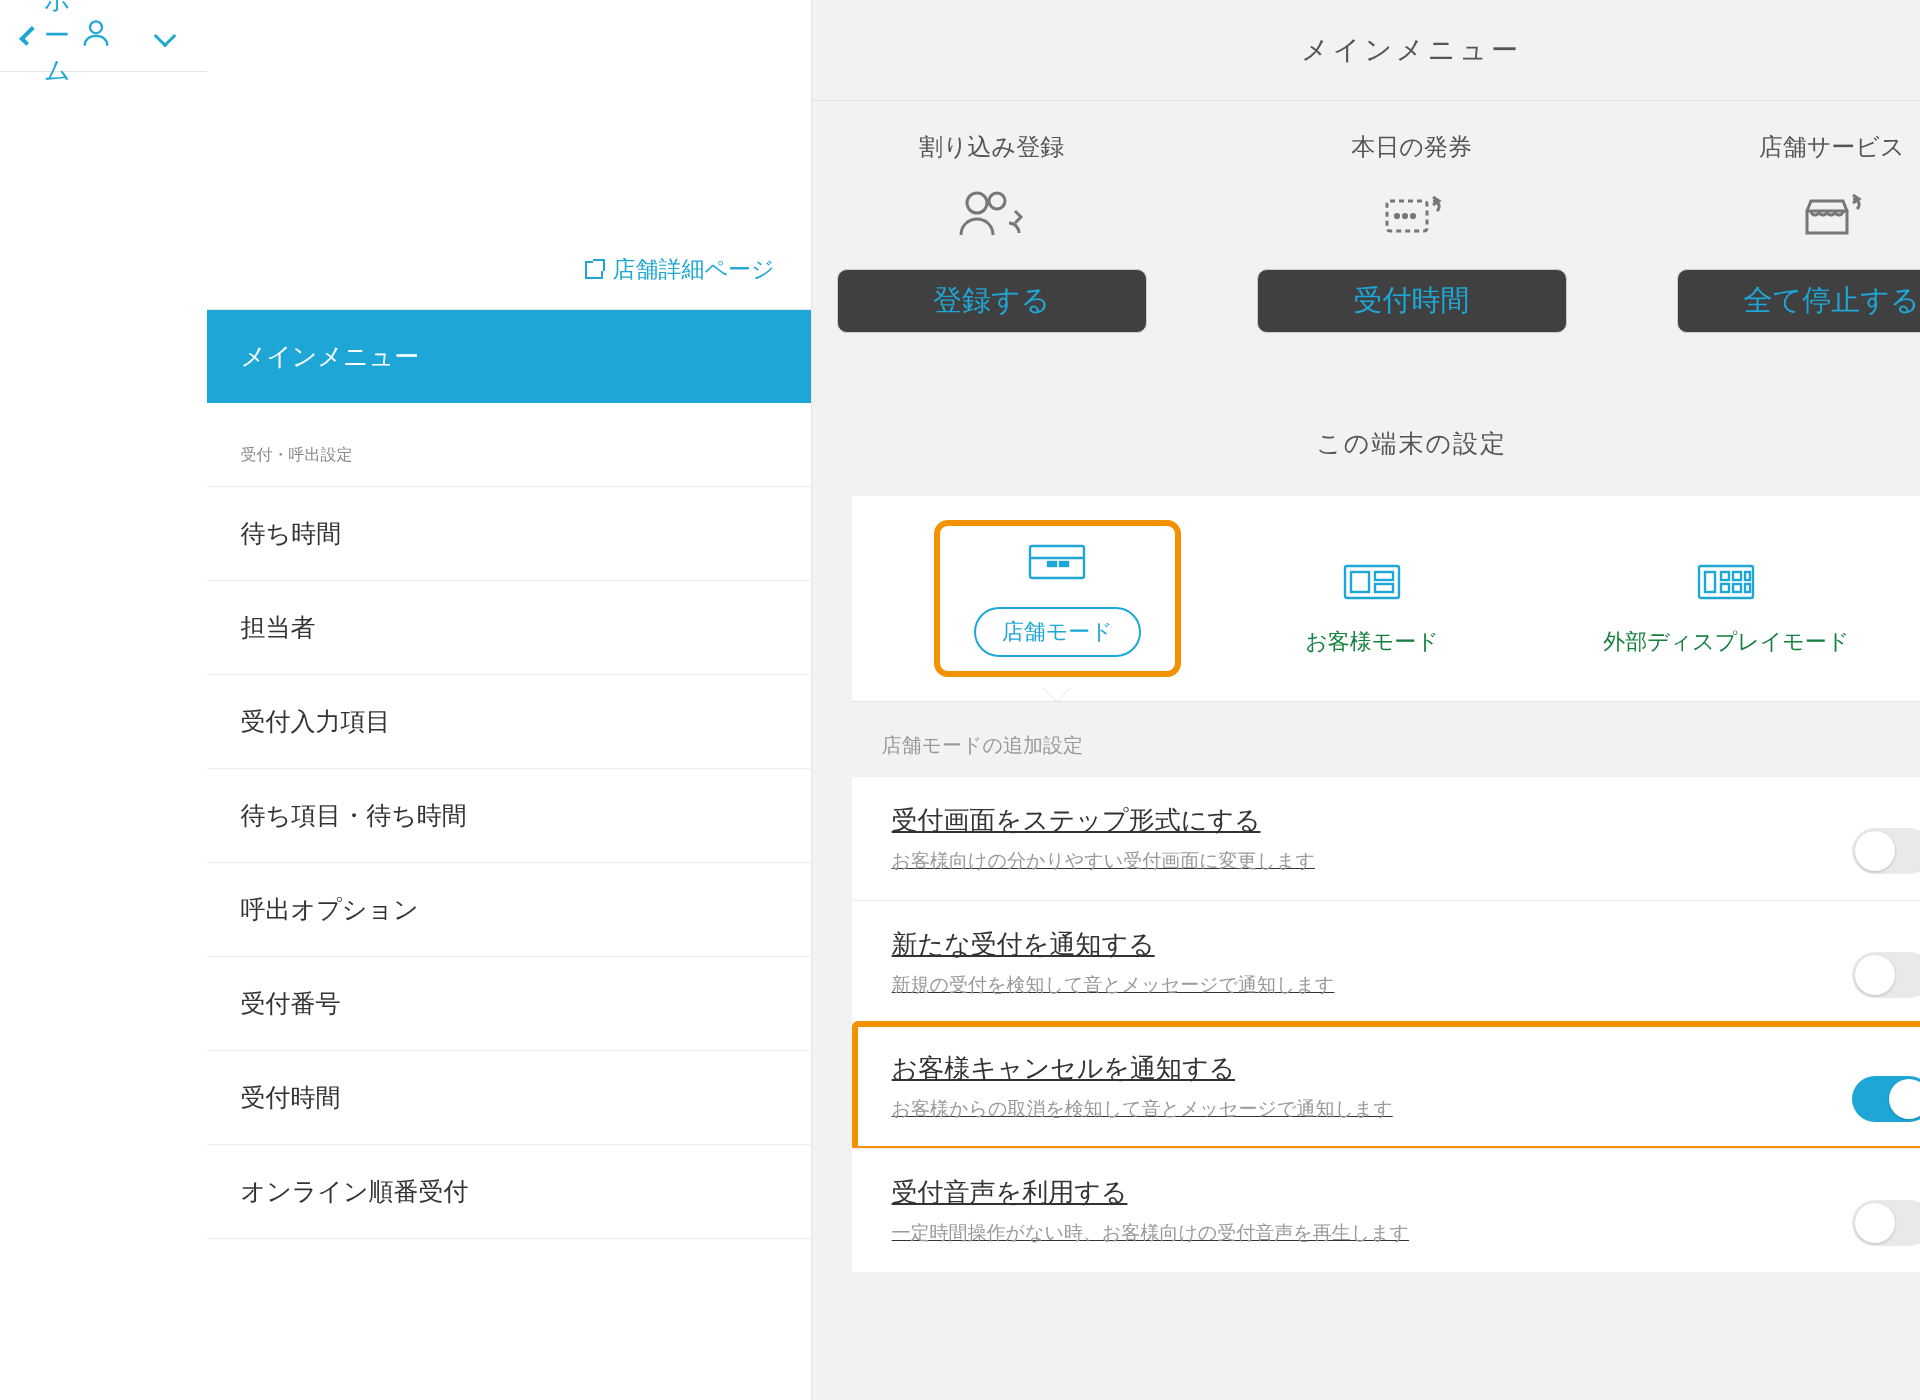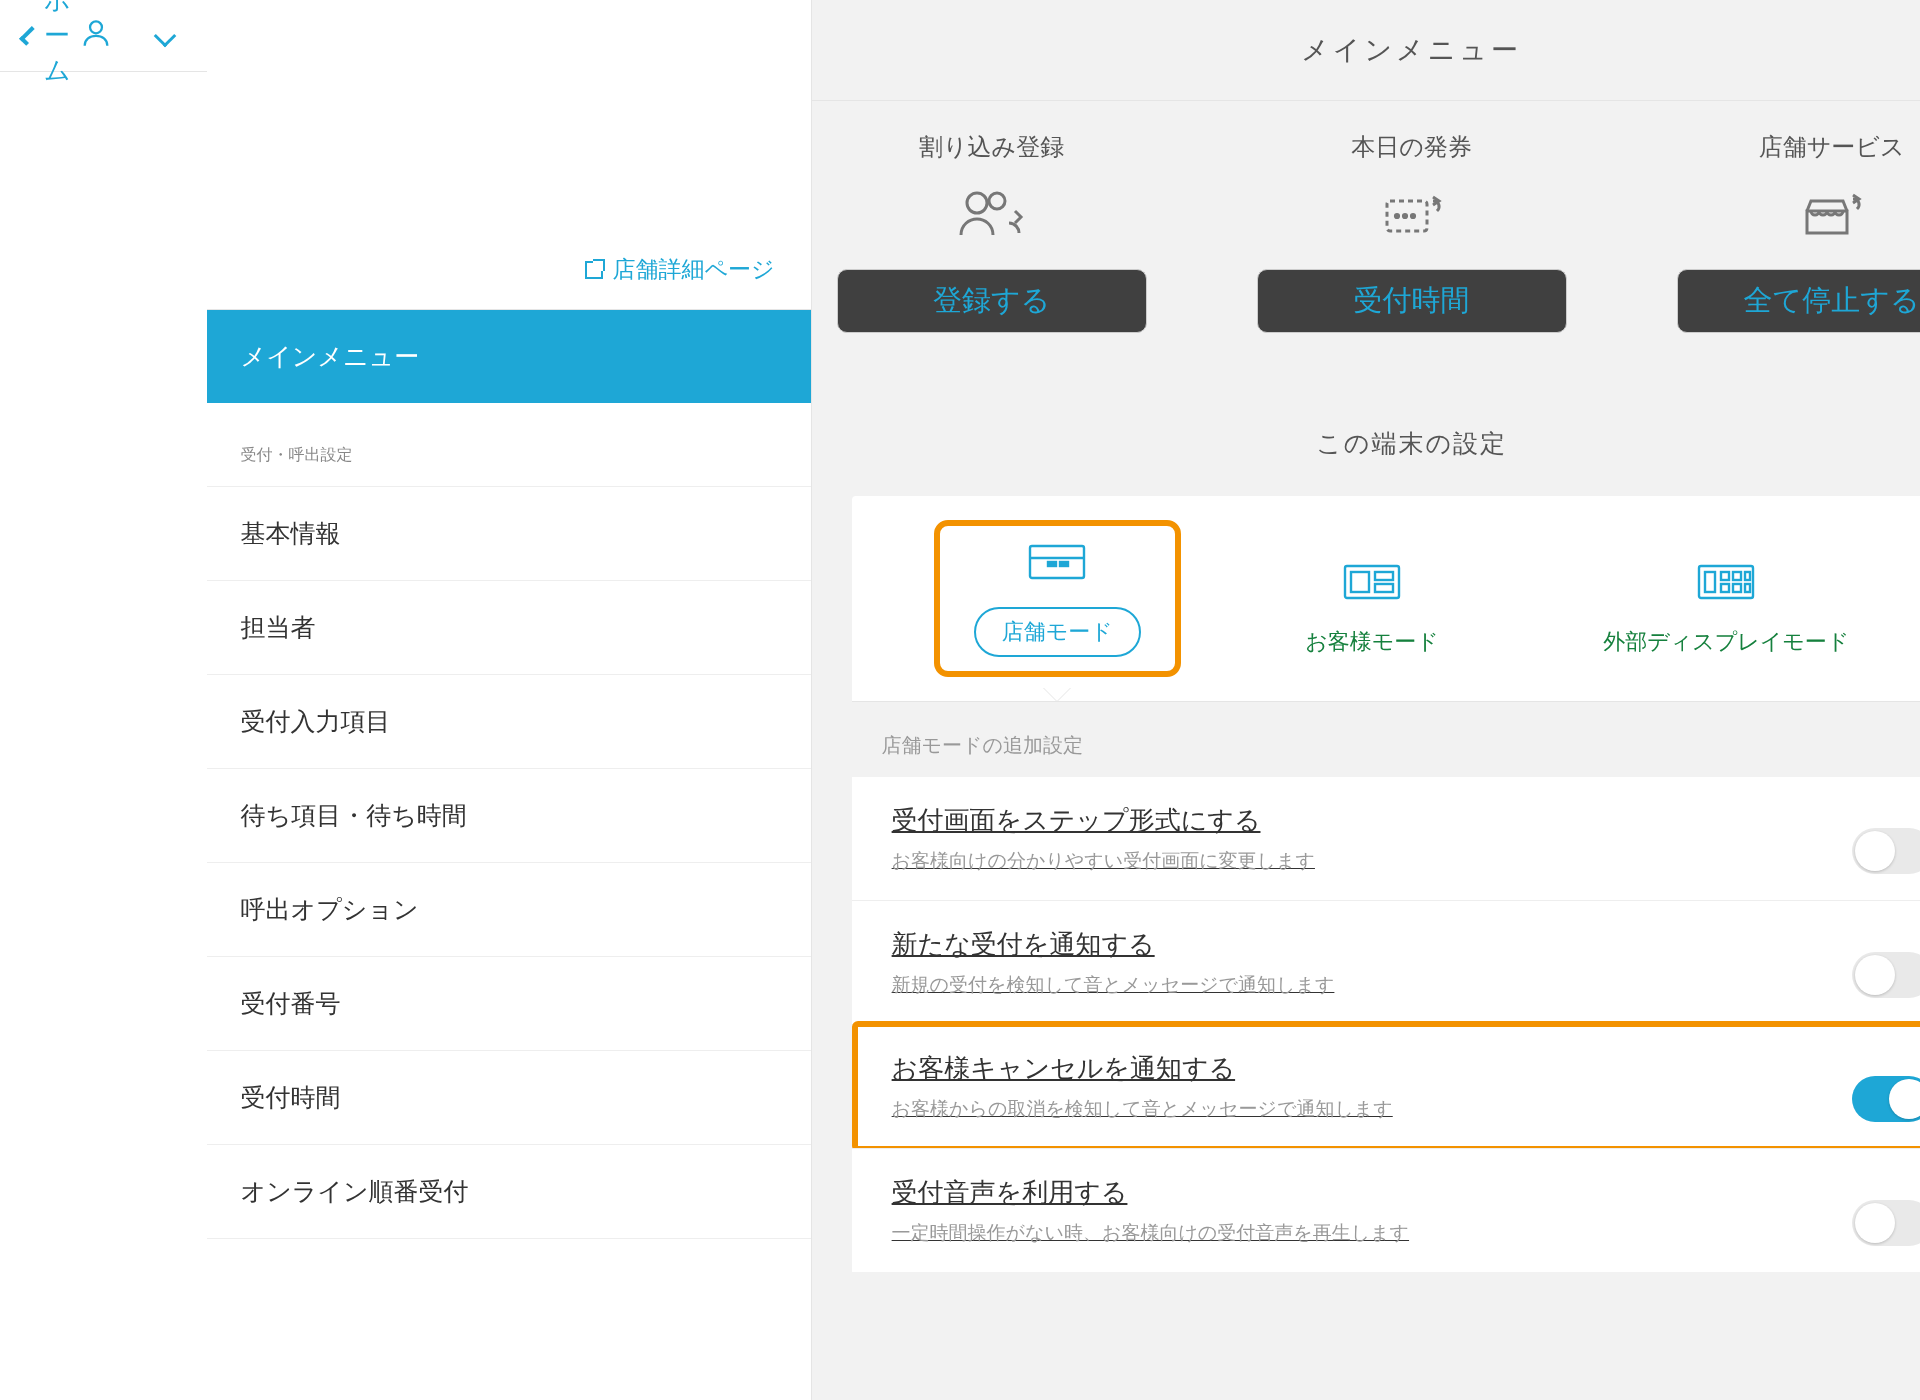--- a/index.html
+++ b/index.html
@@ -92,21 +92,21 @@
         <div class="shop-link">
           <span class="ext-icon"></span>
           <span>店舗詳細ページ</span>
         </div>
       </div>
       <div class="sidebar-active">
         <span>メインメニュー</span>
       </div>
       <div class="sidebar-section-label">受付・呼出設定</div>
       <div id="sidebar-items">
-          <div class="sidebar-item">基本情報</div>
+          <div class="sidebar-item">待ち時間</div>
           <div class="sidebar-item">担当者</div>
           <div class="sidebar-item">受付入力項目</div>
           <div class="sidebar-item">待ち項目・待ち時間</div>
           <div class="sidebar-item">呼出オプション</div>
           <div class="sidebar-item">受付番号</div>
           <div class="sidebar-item">受付時間</div>
           <div class="sidebar-item">オンライン順番受付</div>
         </div>
     </div>
 

